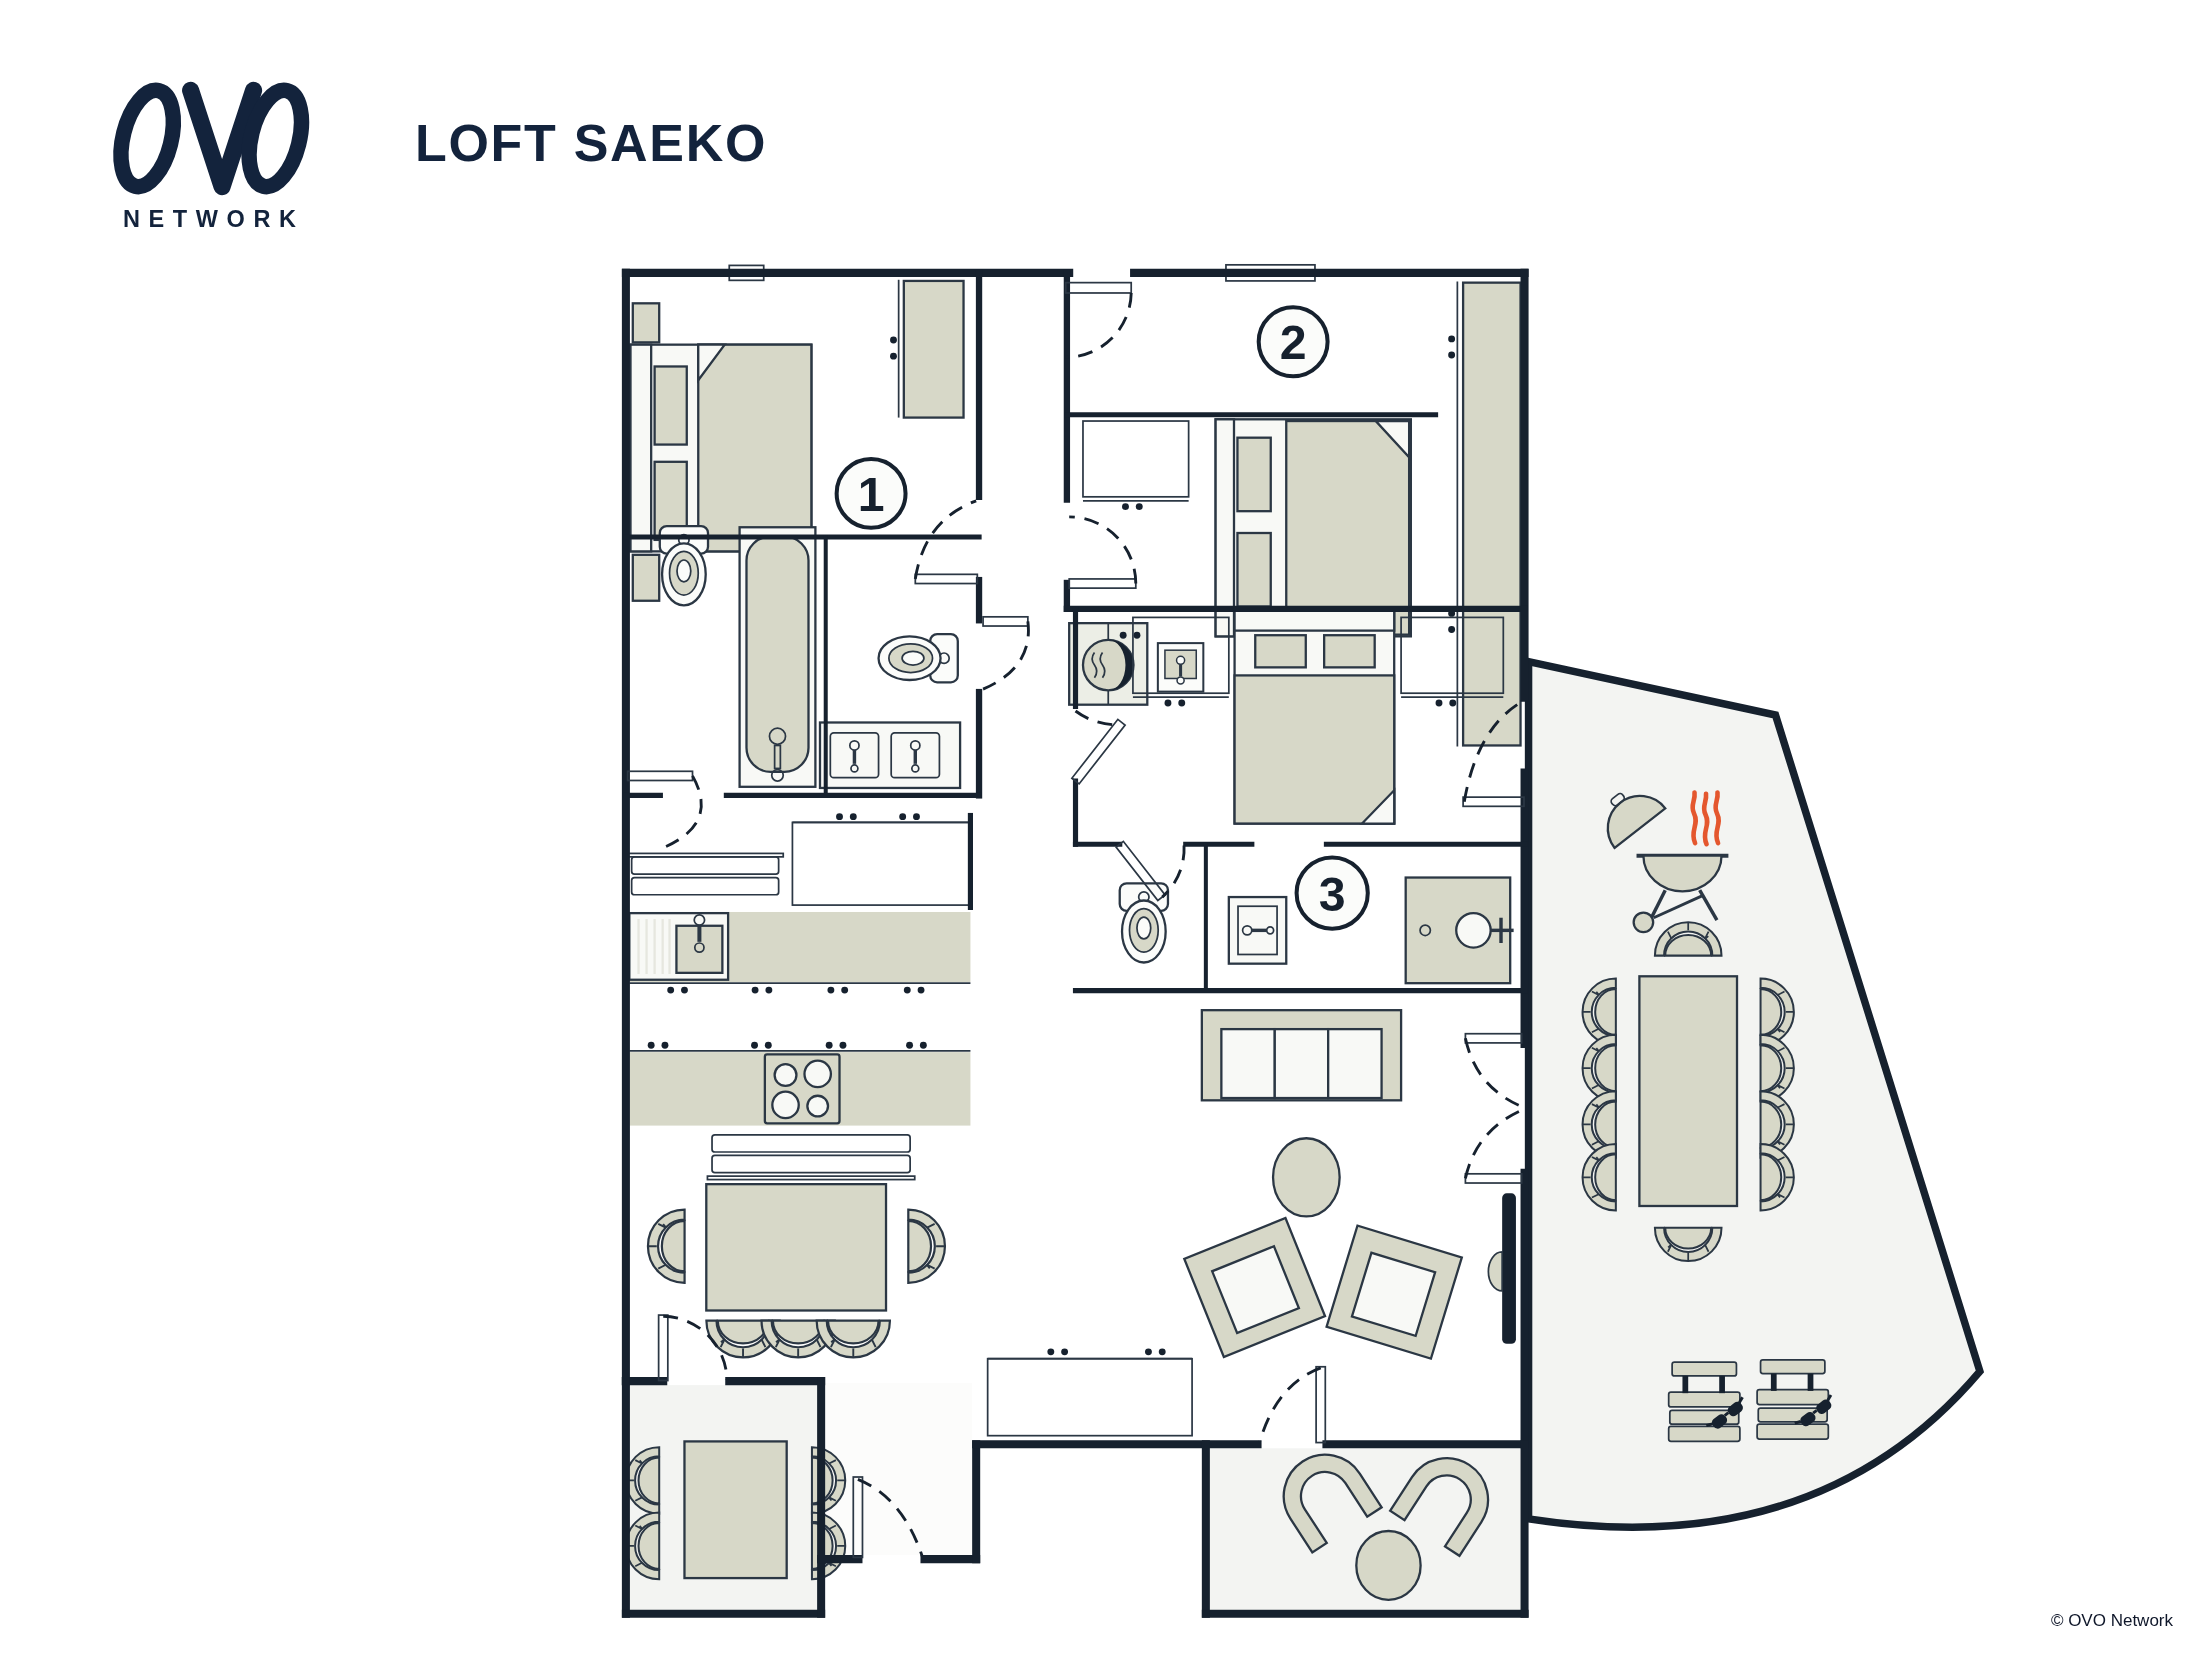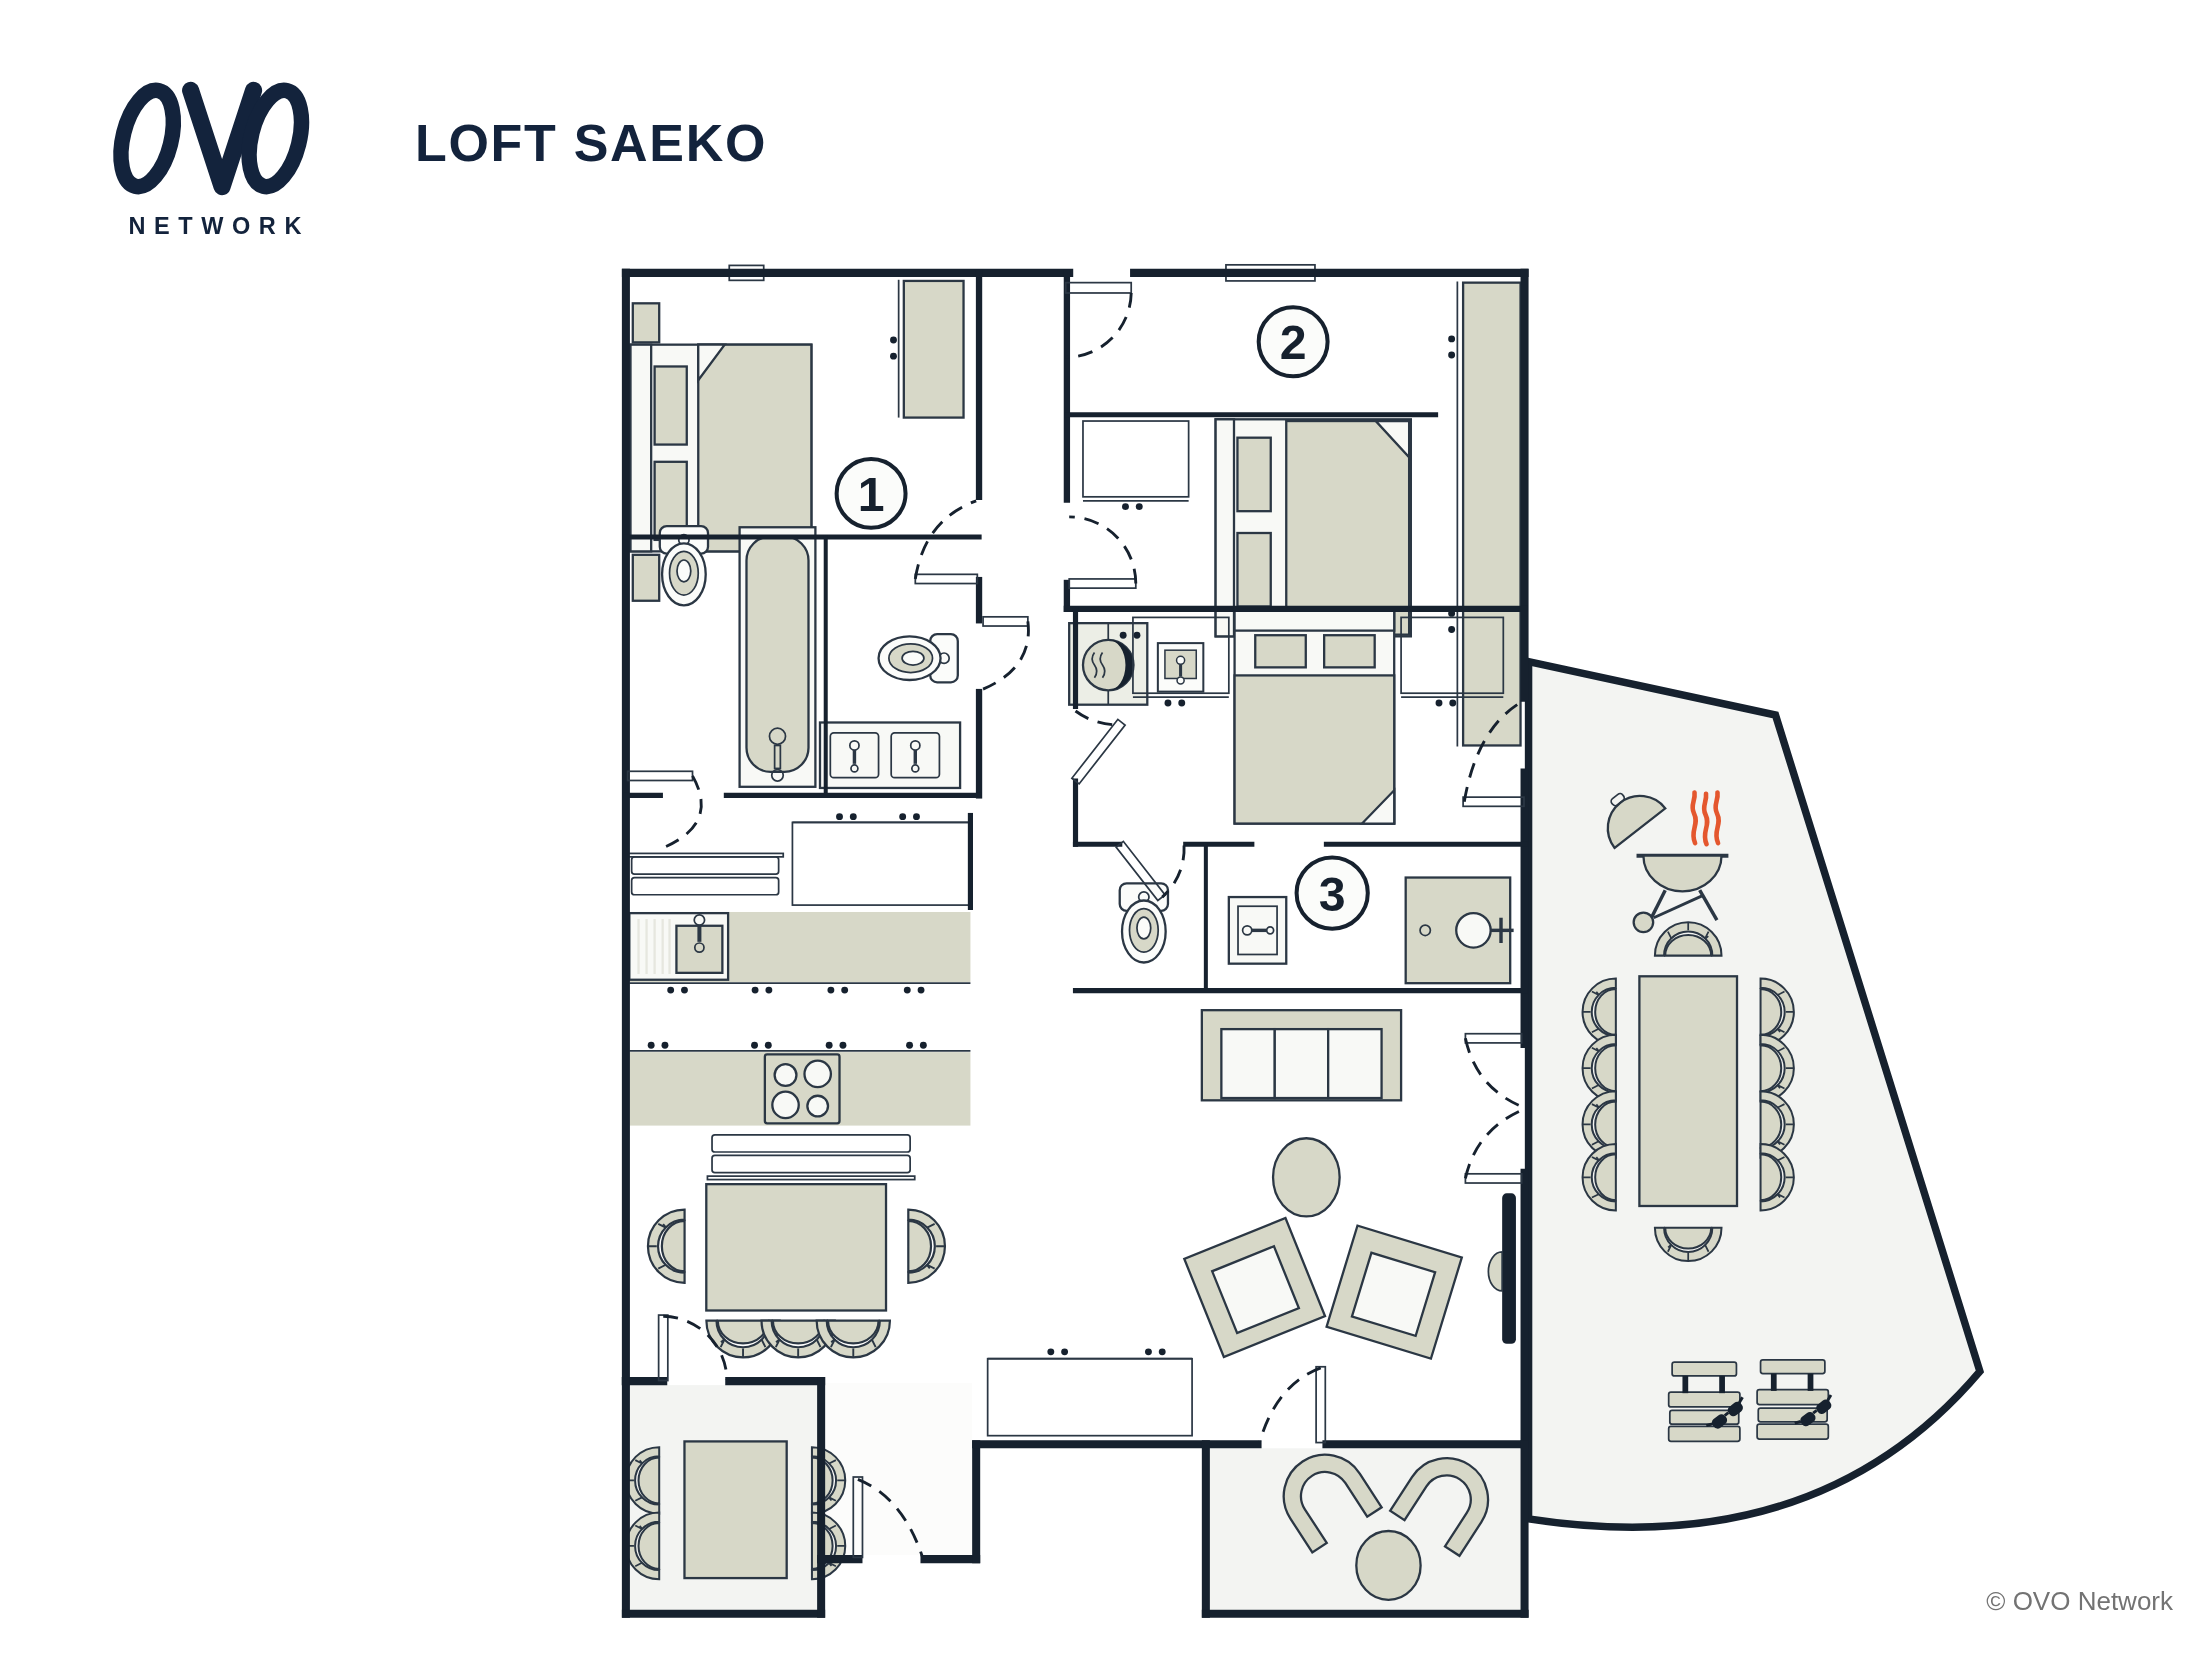--- a/index.html
+++ b/index.html
@@ -2,31 +2,31 @@
 <html style="font-size:9.2px"><head>
 <meta charset="utf-8">
 <style>
   html,body{margin:0;padding:0;}
   body{
     width:2205px;height:1654px;position:relative;background:#ffffff;
     font-family:"Liberation Sans", sans-serif;overflow:hidden;
   }
   .logo{position:absolute;left:109px;top:79px;width:201px;text-align:center;}
   .logo-sub{
-    margin-top:9px;font-size:23.5px;font-weight:700;letter-spacing:8.6px;
-    color:#13233c;text-indent:8.6px;text-align:right;
+    margin-top:2px;font-size:23.5px;font-weight:700;letter-spacing:8.6px;
+    color:#13233c;text-indent:8.6px;
   }
   .page-title{
     position:absolute;left:415px;top:113px;margin:0;
     font-size:52px;font-weight:800;letter-spacing:1.7px;color:#13233c;
   }
   .plan-wrap{position:absolute;left:0;top:0;width:2205px;height:1654px;}
   .copyright{
-    position:absolute;right:32px;bottom:37px;font-size:26px;
-    color:#737373;font-weight:400;
+    position:absolute;right:32px;bottom:23px;font-size:17px;
+    color:#0f172a;font-weight:400;
   }
   svg .wall{stroke:#16212e;fill:none;}
   svg .furn{stroke:#2b3744;stroke-width:4;}
   svg .thin{stroke:#2b3744;stroke-width:3;fill:none;}
   svg .dash{stroke:#16212e;stroke-width:5;fill:none;stroke-dasharray:26 17;}
   svg text.room-num{font-family:"Liberation Sans",sans-serif;font-weight:700;font-size:84px;fill:#16212e;}
 </style>
 </head>
 <body>
 

